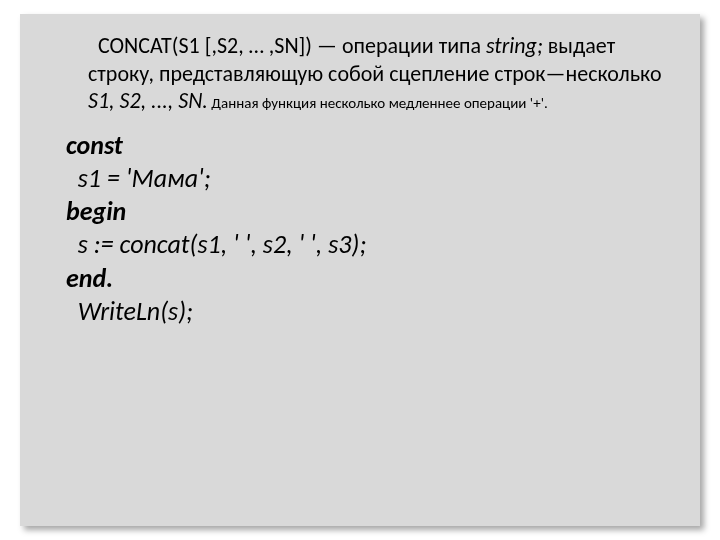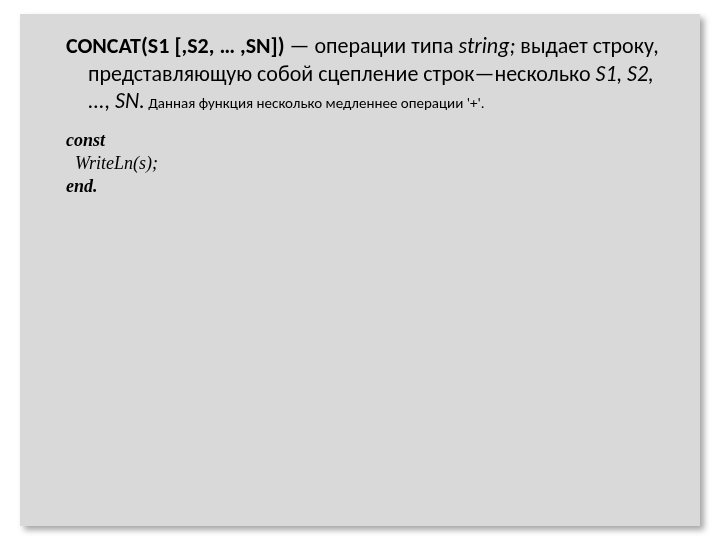--- a/index.html
+++ b/index.html
@@ -31,45 +31,47 @@
   .desc {
     color: #000;
     font-size: 22px;
     line-height: 1.25;
     margin: 0 0 14px 0;
   }
   .hang {
     text-indent: -22px;
     padding-left: 44px;
   }
-  .bold   { font-weight: 700; }
+  .bold   { font-weight: 400; margin-left: 32px; }
   .italic { font-style: italic; }
   .small  { font-size: 15px; }
 
   .code {
     color: #000;
-    font-size: 18px;
+    font-size: 26px;
     line-height: 1.28;
     padding-left: 22px;
-    font-family: Liberation Serif, serif;
   }
   .codeline { white-space: pre; }
   .kw { font-weight: 700; font-style: italic; }
   .it { font-style: italic; }
 </style>
 </head>
 <body>
 
 <div class="slide">
   <div class="panel">
 
     <p class="desc hang">
       <span class="bold">CONCAT(S1 [,S2, … ,SN])</span><span> — операции типа </span><span class="italic">string;</span><span> выдает строку, представляющую собой сцепление строк—несколько </span><span class="italic">S1, S2, ..., SN.</span><span class="small"> Данная функция несколько медленнее операции '+'.</span>
     </p>
 
     <div class="code">
       <div class="codeline"><span class="kw">const</span></div>
+      <div class="codeline it">  s1 = 'Мама';</div>
+      <div class="codeline"><span class="kw">begin</span></div>
+      <div class="codeline it">  s := concat(s1, ' ', s2, ' ', s3);</div>
+      <div class="codeline"><span class="kw">end.</span></div>
       <div class="codeline it">  WriteLn(s);</div>
-      <div class="codeline"><span class="kw">end.</span></div>
     </div>
 
   </div>
 </div>
 
 </body></html>

